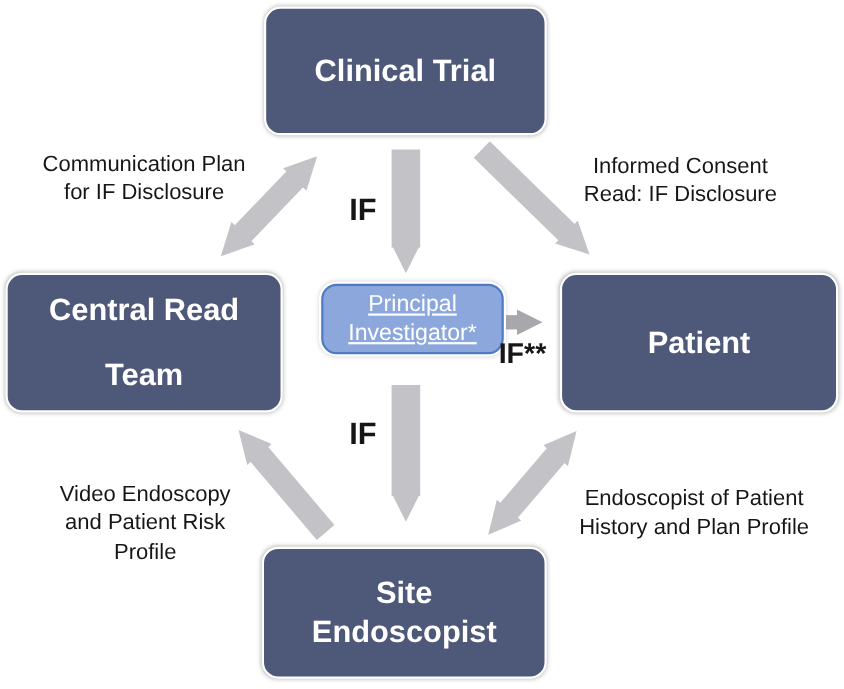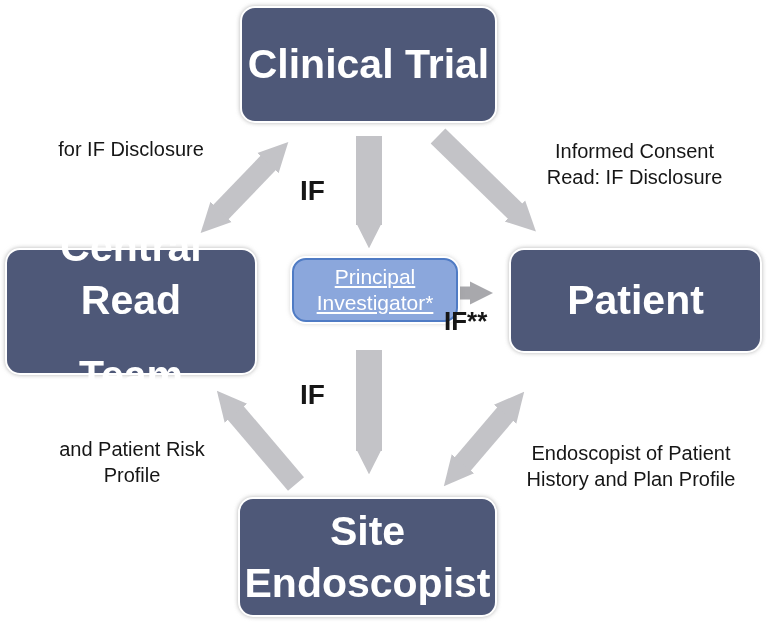--- a/index.html
+++ b/index.html
@@ -16,45 +16,45 @@
 
   .node{
     position:absolute;display:flex;flex-direction:column;
     align-items:center;justify-content:center;text-align:center;
     border-radius:15px;box-sizing:border-box;
   }
   .node-dark{
     background:var(--node-fill);color:var(--node-text);
     border:2px solid #ffffff;
     box-shadow:0 0 4px rgba(140,140,140,.65);
-    font-weight:bold;font-size:41px;line-height:1.28;
+    font-weight:bold;font-size:28px;line-height:1.28;
   }
   .node-pi{
     background:var(--pi-fill);color:var(--pi-text);
     border:2px solid var(--pi-border);
     box-shadow:0 0 0 2px #ffffff,0 0 4px 2px rgba(150,150,150,.4);
     font-size:21px;line-height:1.25;border-radius:14px;
   }
   #node-sponsor{left:240px;top:6px;width:257px;height:117px;}
   #node-central{left:5px;top:248px;width:252px;height:127px;gap:23px;}
-  #node-patient{left:509px;top:248px;width:253px;height:105px;}
+  #node-patient{left:509px;top:248px;width:253px;height:127px;}
   #node-site{left:238px;top:497px;width:259px;height:120px;justify-content:center;}
   #node-pi{left:292px;top:258px;width:166px;height:64px;text-decoration:underline;}
 
   .edge-label{
     position:absolute;color:var(--label-text);
     font-size:20px;line-height:1.32;text-align:center;
   }
   #label-comm{left:0px;top:136px;width:262px;}
-  #label-informed{left:512px;top:138px;width:245px;}
+  #label-informed{left:496px;top:138px;width:245px;}
   #label-video{left:8px;top:436px;width:248px;}
   #label-collection{left:498px;top:440px;width:266px;}
   .if-label{
     position:absolute;color:var(--label-text);
-    font-weight:bold;
+    font-weight:bold;text-align:center;
   }
   #label-if-top{left:300px;top:175px;width:60px;font-size:28px;}
   #label-if-bottom{left:300px;top:379px;width:60px;font-size:28px;}
   #label-if-star{left:444px;top:306px;width:62px;font-size:26px;}
 </style>
 </head>
 <body>
 
 <div class="stage">
 
@@ -97,29 +97,31 @@
     <div>Site</div>
     <div>Endoscopist</div>
   </div>
 
   <div class="node node-pi" id="node-pi">
     <div>Principal</div>
     <div>Investigator*</div>
   </div>
 
   <div class="edge-label" id="label-comm">
+    <div>Communication Plan</div>
     <div>for IF Disclosure</div>
   </div>
 
   <div class="edge-label" id="label-informed">
     <div>Informed Consent</div>
     <div>Read: IF Disclosure</div>
   </div>
 
   <div class="edge-label" id="label-video">
+    <div>Video Endoscopy</div>
     <div>and Patient Risk</div>
     <div>Profile</div>
   </div>
 
   <div class="edge-label" id="label-collection">
     <div>Endoscopist of Patient</div>
     <div>History and Plan Profile</div>
   </div>
 
   <div class="if-label" id="label-if-top">IF</div>

